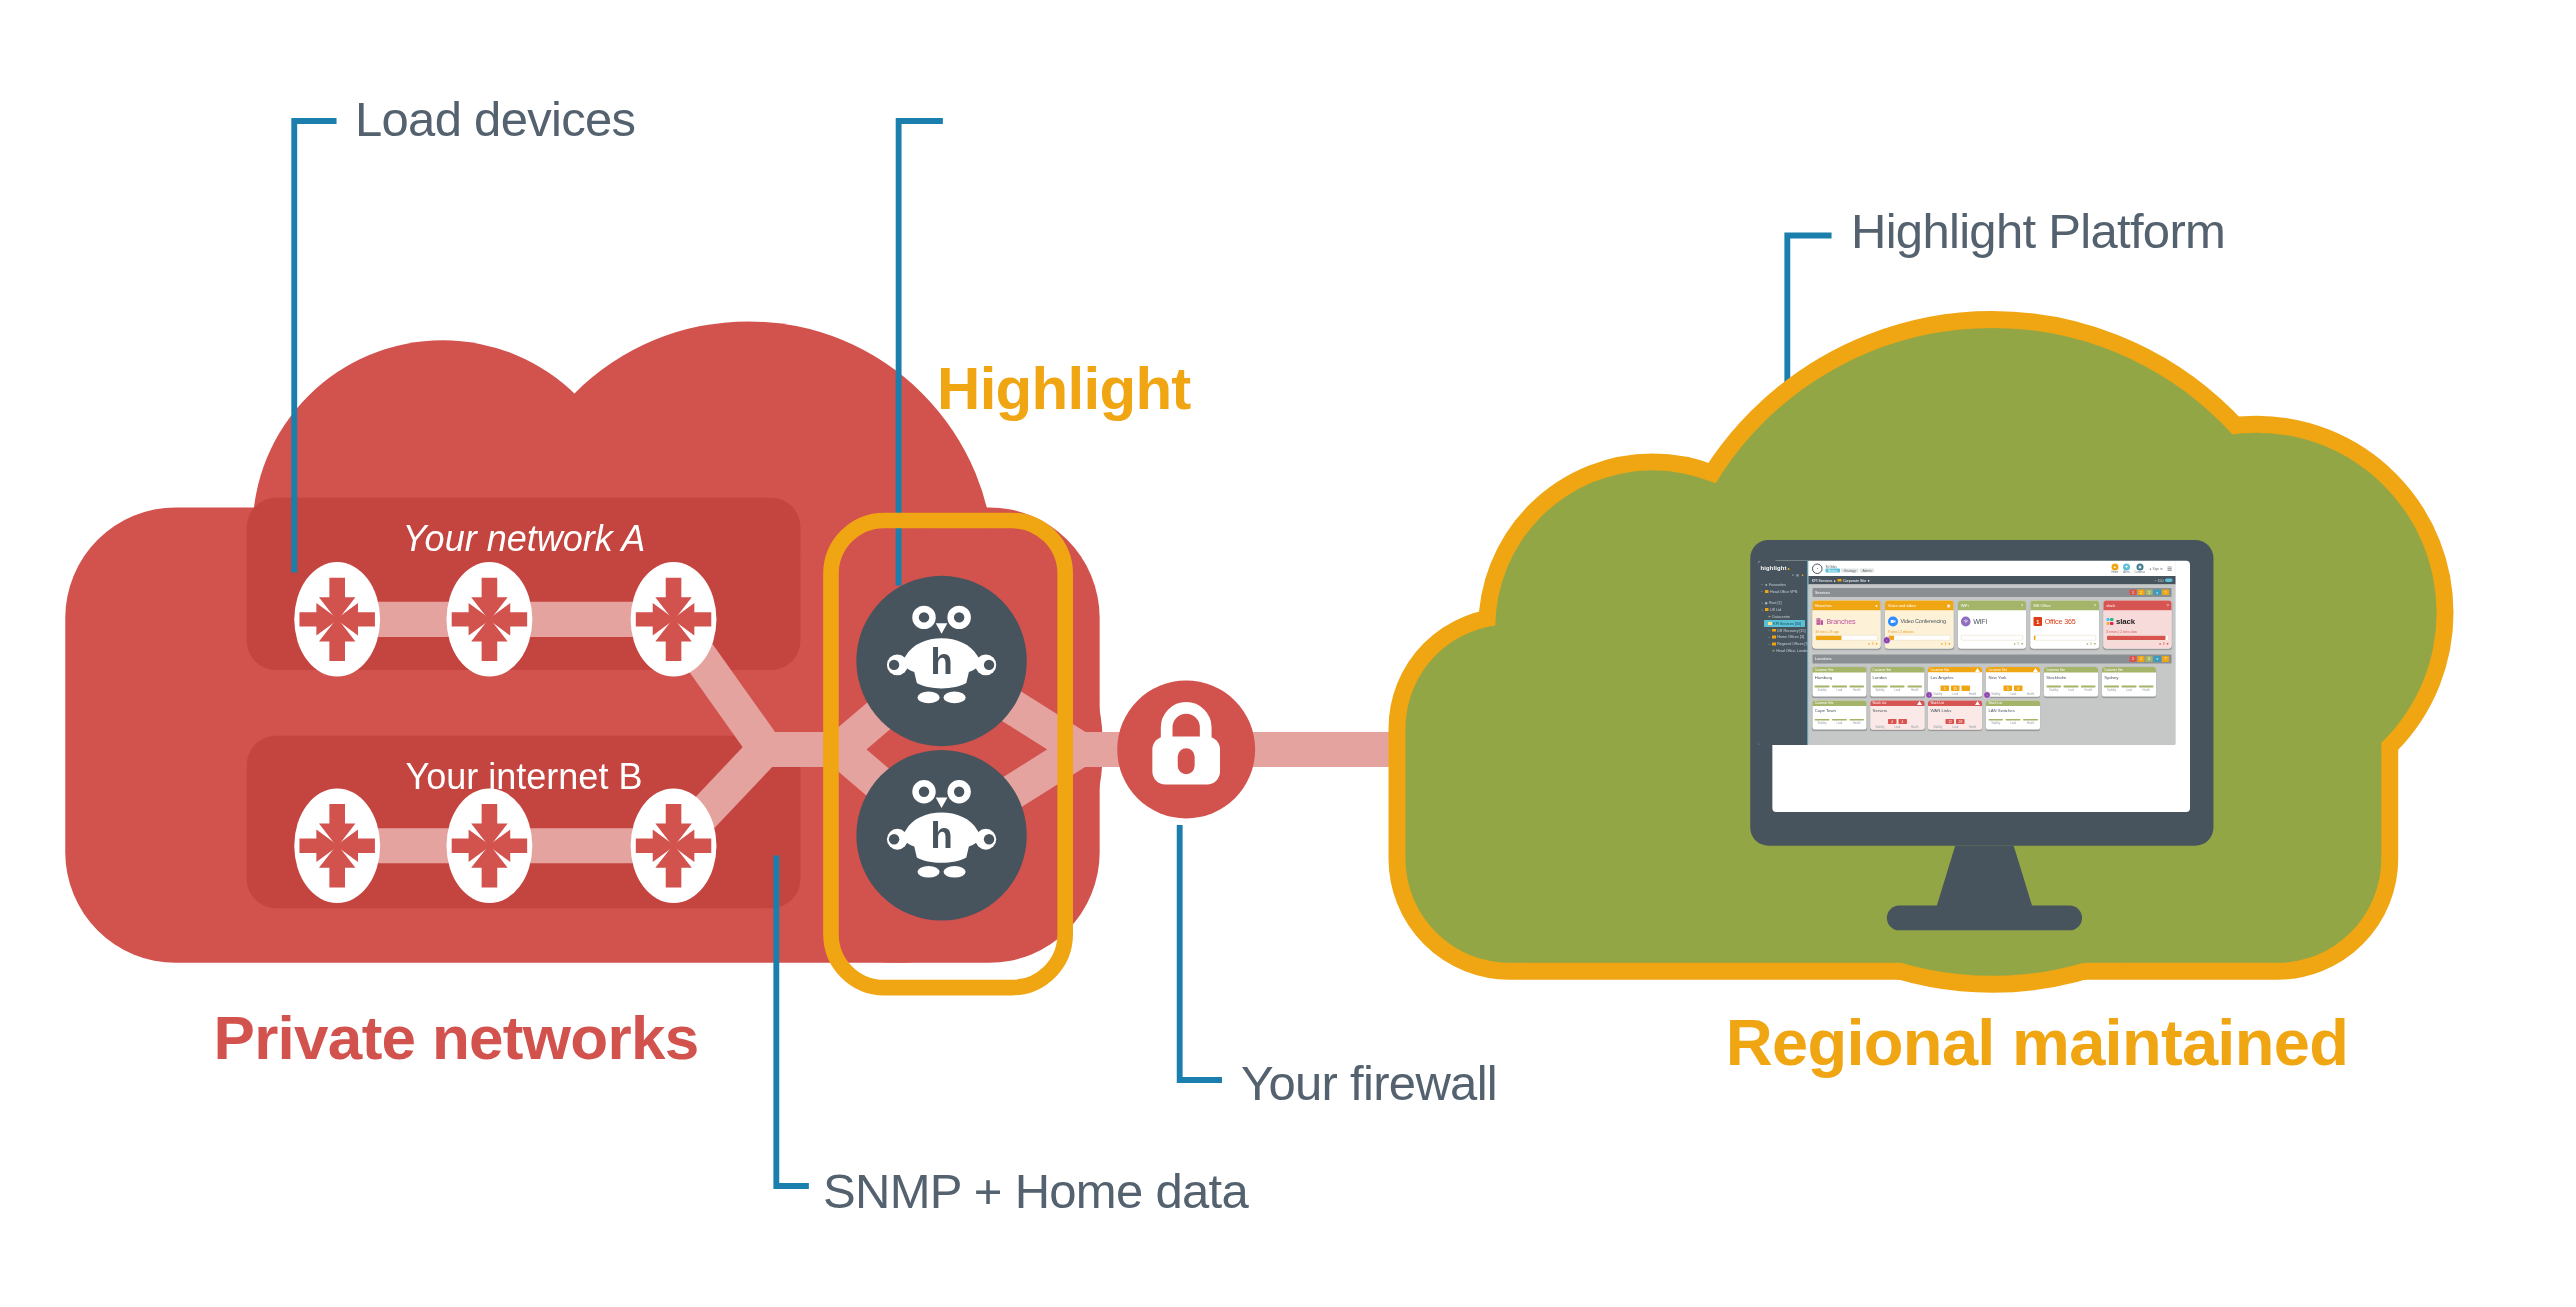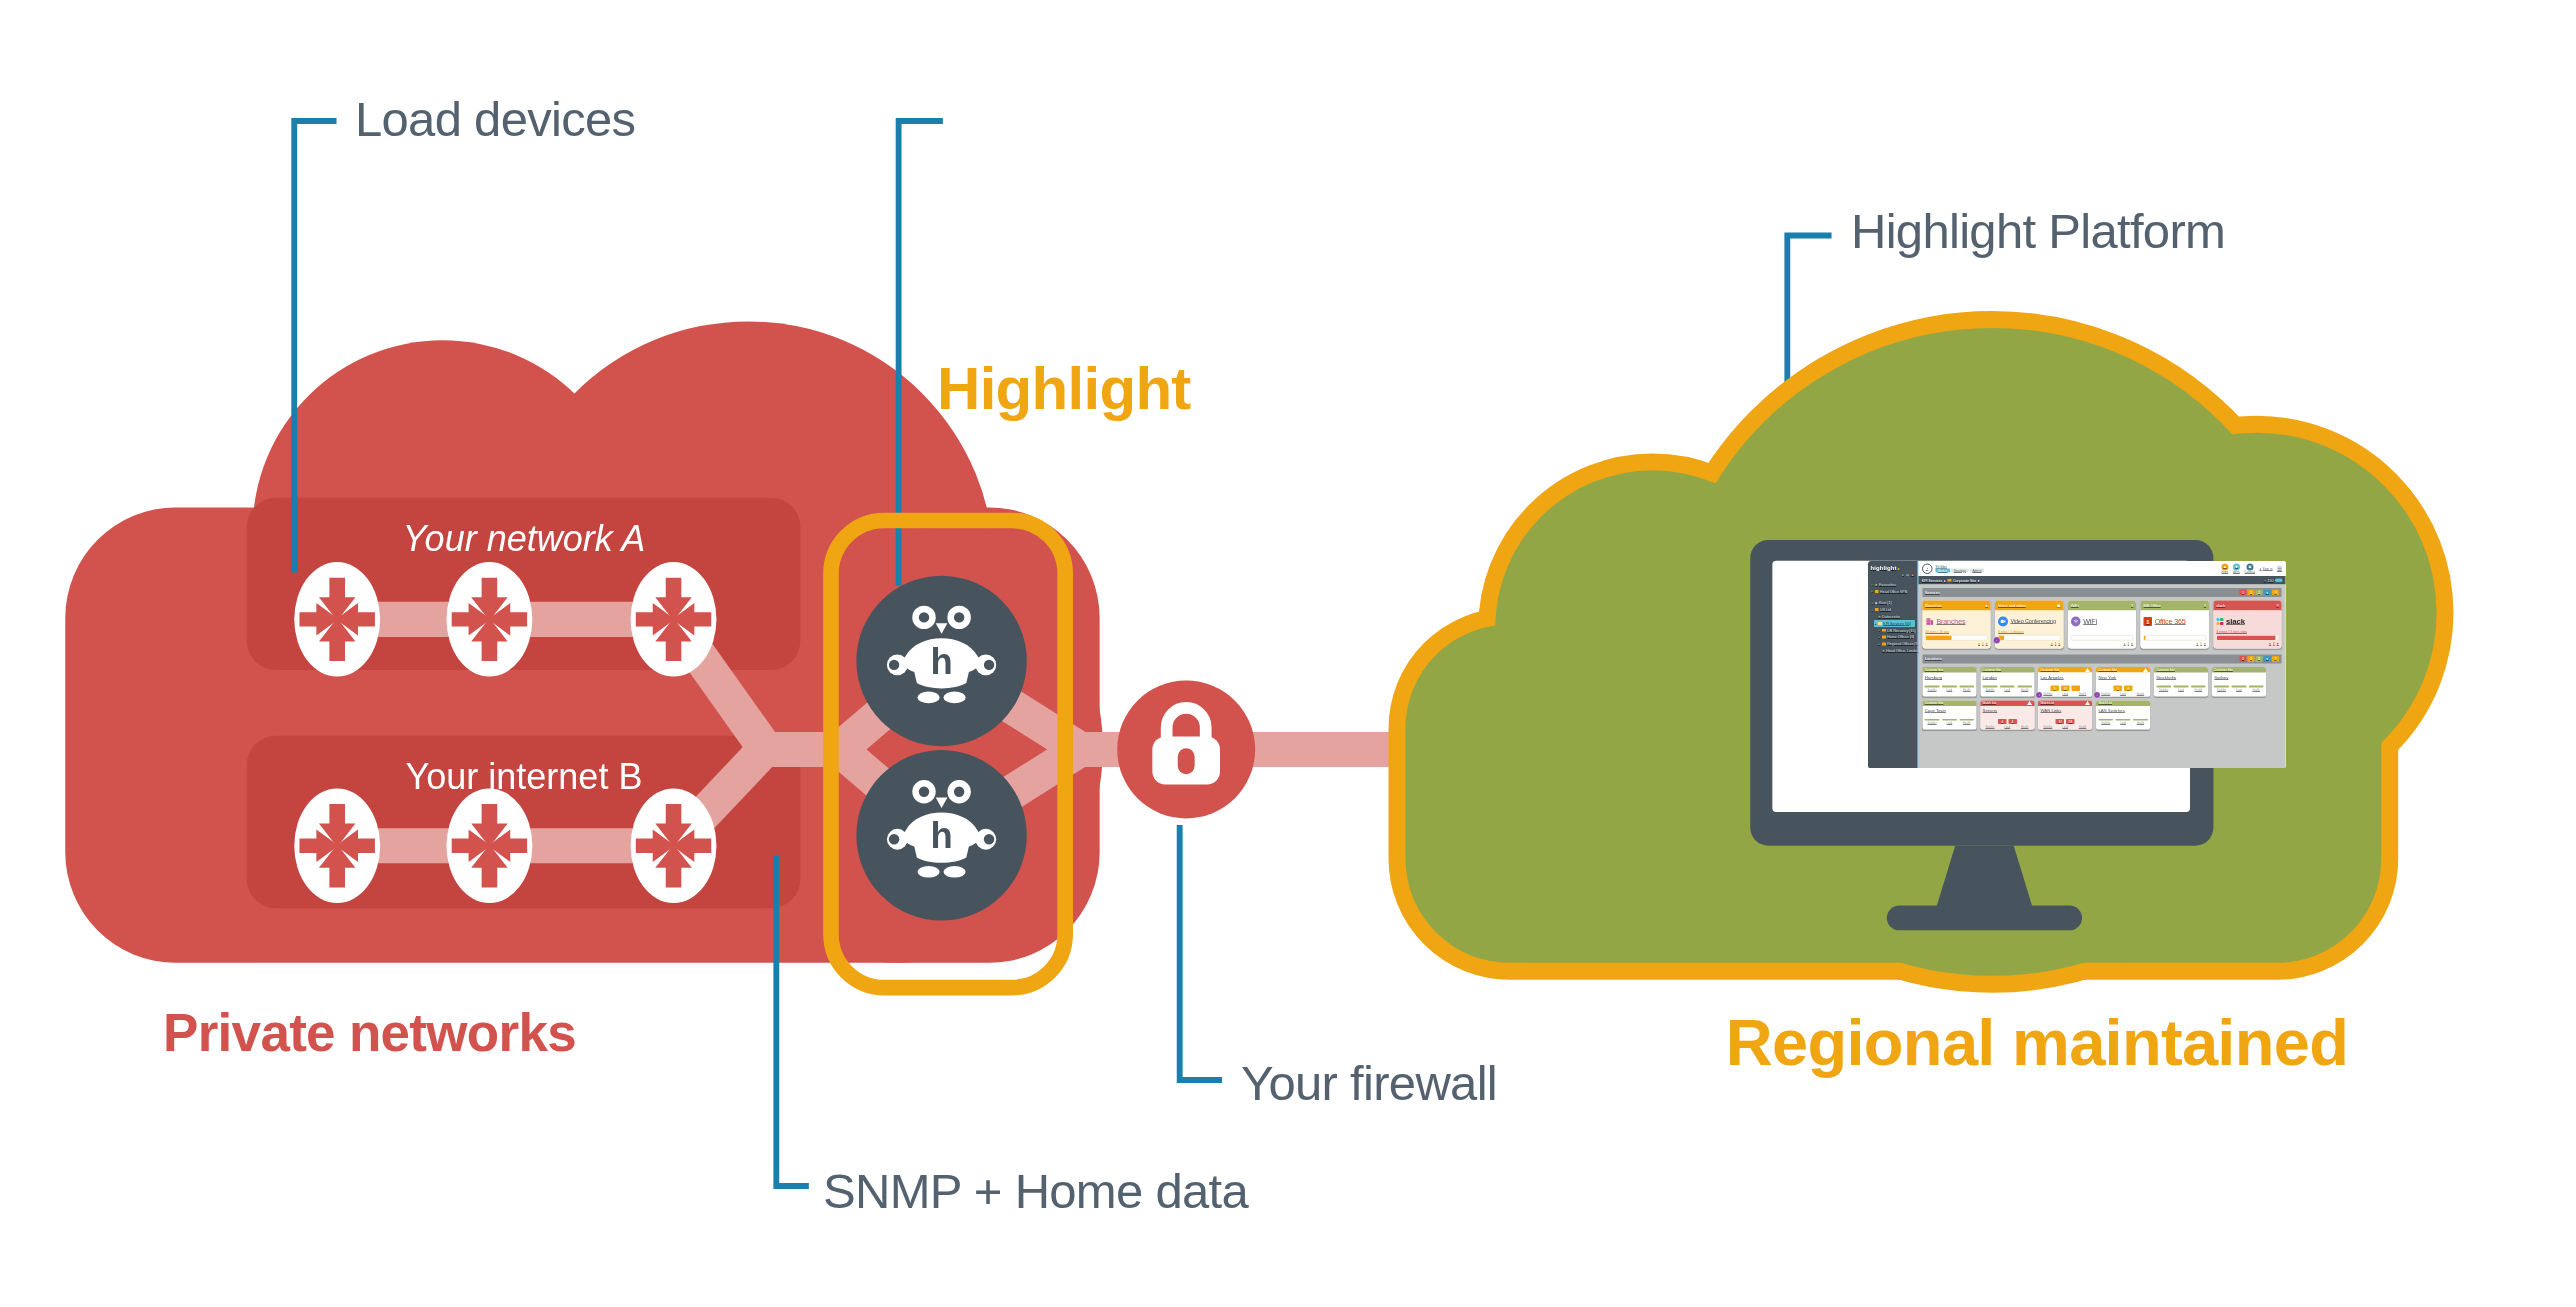--- a/index.html
+++ b/index.html
@@ -5,27 +5,27 @@
   html,body{margin:0;padding:0;background:#ffffff;}
   body{width:2576px;height:1307px;overflow:hidden;font-family:"Liberation Sans",sans-serif;}
   #stage{position:relative;width:2576px;height:1307px;background:#fff;}
   #diagram-svg{position:absolute;left:0;top:0;}
 
   
   .callout{position:absolute;color:#54626f;font-size:49px;font-weight:300;letter-spacing:-0.7px;white-space:nowrap;}
   .title-label{position:absolute;font-weight:600;white-space:nowrap;letter-spacing:-0.7px;}
   .agents-label{position:absolute;color:#f0a513;font-size:60px;font-weight:600;line-height:87px;letter-spacing:-0.7px;white-space:nowrap;}
   .net-label{position:absolute;color:#ffffff;font-size:36px;font-weight:400;text-align:center;white-space:nowrap;}
-  .private-label{left:163px;top:1002px;width:586px;color:#d2524d;font-size:53px;text-align:left;}
+  .private-label{left:163px;top:1002px;width:586px;color:#d2524d;font-size:62px;text-align:center;}
   .public-block{left:1679px;top:1001px;width:716px;text-align:center;font-size:65px;line-height:83px;}
   .public-line1{color:#9cad55;}
   .public-line2{color:#f0a513;}
 
   
-  .screen{position:absolute;left:1868px;top:561px;width:418px;height:207px;overflow:hidden;border-radius:2.6px;background:#eef0f0;text-decoration:underline;}
+  .screen{position:absolute;left:1758px;top:561px;width:418px;height:184px;overflow:hidden;border-radius:2.6px;background:#eef0f0;}
   .dash{width:835px;height:502px;transform:scale(.5);transform-origin:0 0;display:flex;background:#eef0f0;font-family:"Liberation Sans",sans-serif;}
   .side{width:99px;background:#47545e;color:#c9d1d6;flex:0 0 auto;padding:6.5px 5.2px;box-sizing:border-box;border-radius:5.2px 0 0 5.2px;}
   .logo-row{display:flex;align-items:center;color:#fff;font-size:11.7px;font-weight:bold;letter-spacing:0.3px;}
   .logo-dot{width:3.9px;height:3.9px;border-radius:50%;background:#f0a513;margin-left:2px;margin-top:5.2px;}
   .side-icons{display:flex;justify-content:flex-end;gap:3.9px;font-size:6.5px;color:#9fb0ba;margin:3.9px 1.3px 9px 0;}
   .flame{color:#f0a513;}
   .tree{font-size:7.2px;line-height:13.7px;}
   .trow{display:flex;align-items:center;white-space:nowrap;padding:0 2px;border-radius:1.3px;}
   .trow .car{color:#8e9ba4;font-size:5.2px;width:6.5px;flex:0 0 auto;}
   .trow .fold{width:7.8px;height:5.9px;background:#f0a513;border-radius:0.7px;margin-right:2.6px;flex:0 0 auto;}

